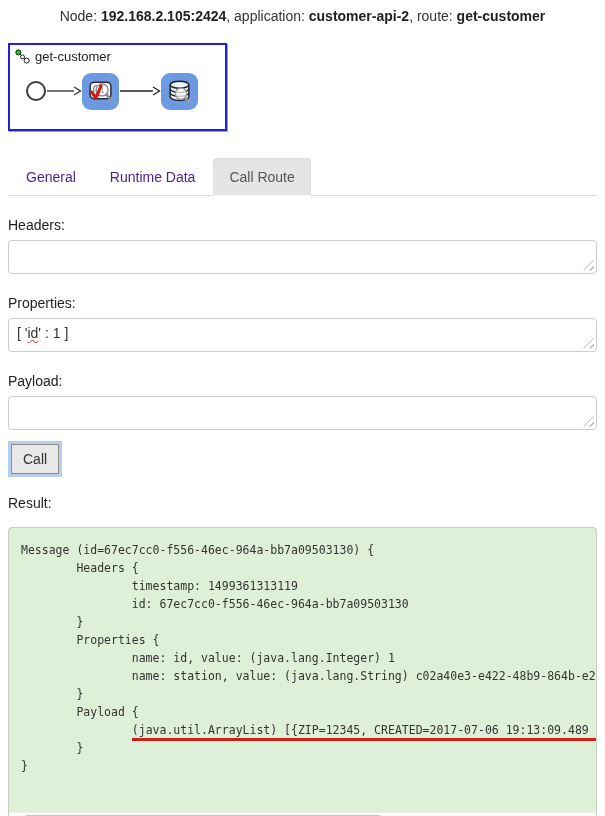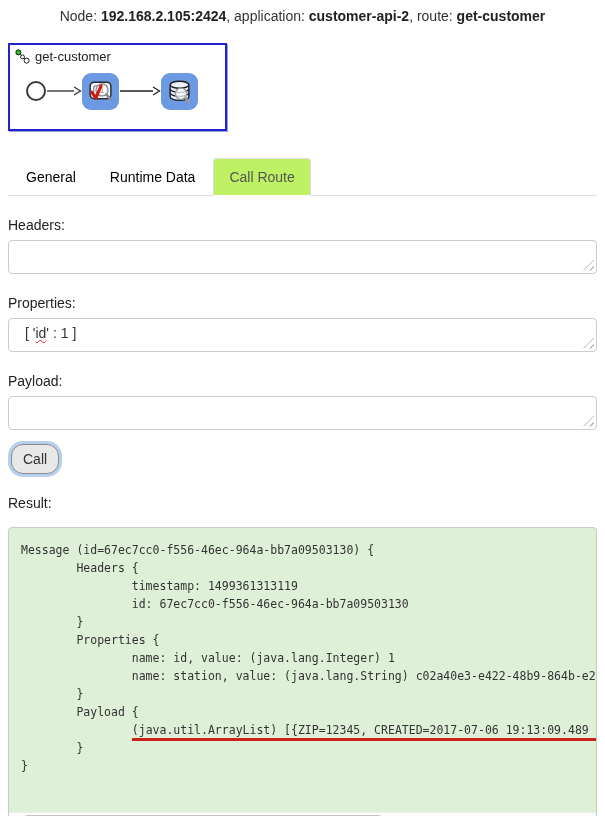--- a/index.html
+++ b/index.html
@@ -38,47 +38,47 @@
 
   
   .tabs {
     margin-top: 27px;
     border-bottom: 1px solid #ddd;
     display:flex; align-items:flex-end;
     padding-left: 2px;
   }
   .tab {
     display:inline-block; padding: 10px 15px; margin-bottom:-1px; margin-right:2px;
-    font-size:14px; color:#000000; cursor:pointer; text-decoration:none;
+    font-size:14px; color:#4c1d95; cursor:pointer; text-decoration:none;
     border:1px solid transparent; border-radius:4px 4px 0 0; background:transparent;
   }
   .tab.active {
-    color:#555; background:#bef264; border-color:#ddd #ddd #fff; cursor:default;
+    color:#555; background:#e5e5e5; border-color:#ddd #ddd #fff; cursor:default;
   }
 
   
   .label { font-weight:normal; color:#222; margin-top:21px; margin-bottom:7px; font-size:14px; }
   .fake-textarea {
     position:relative; width:589px; height:34px;
     border:1px solid #ccc; border-radius:4px; background:#fff;
-    padding:6px 16px; font-size:14px; color:#333; overflow:auto;
+    padding:6px 8px; font-size:14px; color:#333; overflow:auto;
   }
   .grip {
     position:absolute; right:2px; bottom:2px; width:11px; height:11px;
     background: repeating-linear-gradient(135deg, transparent 0 3px, #b9b9b9 3px 4.4px, transparent 4.4px 7px, #b9b9b9 7px 8.4px, transparent 8.4px);
     clip-path: polygon(100% 0, 100% 100%, 0 100%);
   }
   .squiggle { text-decoration: underline wavy #e02020 1px; text-decoration-skip-ink:none; }
 
   .call-btn {
     margin-top:14px;
     font-family:"Liberation Sans",sans-serif;
     font-size:14px; color:#333;
     background:#e8e8e8;
-    border:1px solid #8c8c8c; border-radius:12px;
+    border:1px solid #8c8c8c; border-radius:0;
     padding:6px 11px;
     box-shadow: 0 0 0 3px #b6cfec;
     cursor:pointer;
     margin-left:3px;
   }
 
   
   .result-box {
     margin-top:16px;
     width:589px; height:303px;

